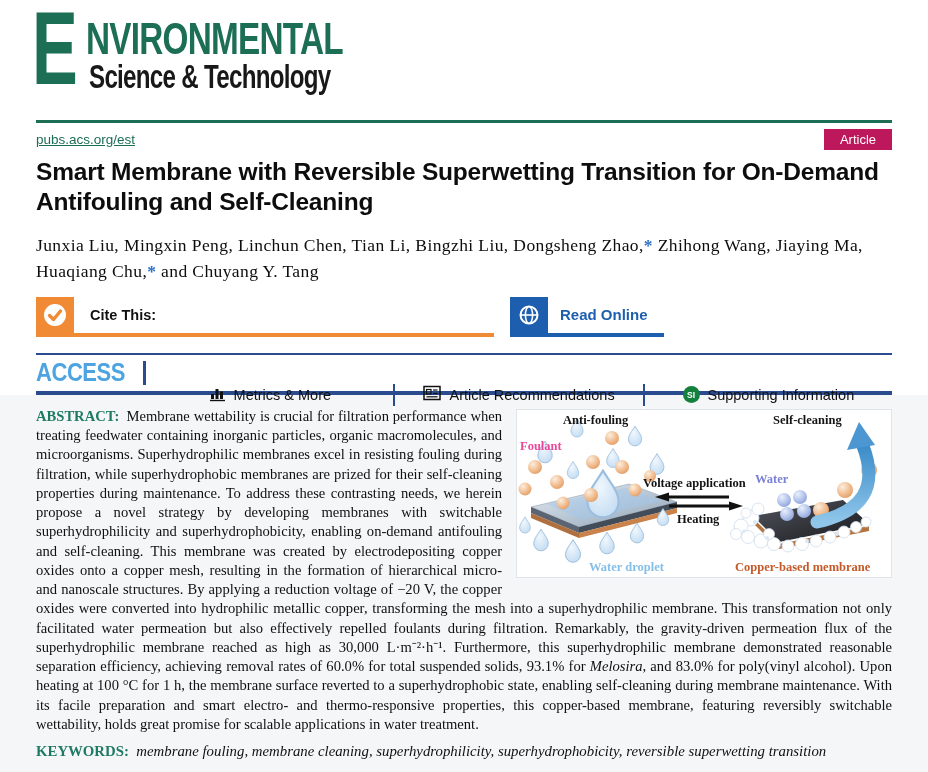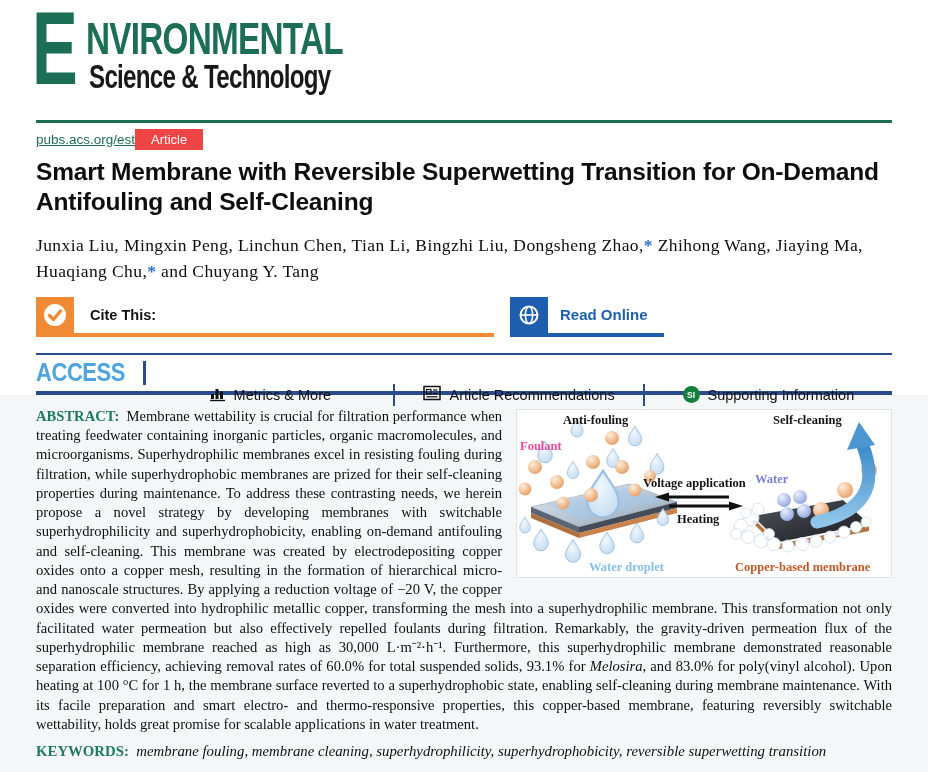--- a/index.html
+++ b/index.html
@@ -20,23 +20,23 @@
     position:absolute;left:50px;top:4px;font-size:45px;font-weight:bold;color:#1c6e55;
     letter-spacing:-1px;transform:scaleX(0.74);transform-origin:left top;line-height:1;white-space:nowrap;
   }
   .logo .subtitle{
     position:absolute;left:53px;top:47px;font-size:34px;font-weight:bold;color:#181818;
     letter-spacing:-1px;transform:scaleX(0.71);transform-origin:left top;line-height:1;white-space:nowrap;
   }
 
   
   .green-rule{height:3px;background:#1c6e55;margin-top:10px;}
-  .site-row{display:flex;align-items:center;justify-content:flex-start;margin-top:4px;height:24px;}
+  .site-row{display:flex;align-items:center;justify-content:space-between;margin-top:4px;height:24px;}
   .site-url{color:#1c6e55;font-size:13.5px;}
-  .article-badge{background:#ef4444;color:#fff;font-size:13px;padding:3px 16px;}
+  .article-badge{background:#be185d;color:#fff;font-size:13px;padding:3px 16px;}
 
   
   .title{
     margin-top:6px;font-size:24.5px;font-weight:bold;line-height:1.22;color:#0d0d0d;
     letter-spacing:-0.2px;max-width:862px;
   }
   .authors{
     margin-top:10px;font-family:"Liberation Serif",serif;font-size:17.5px;line-height:1.45;
     letter-spacing:0.4px;max-width:862px;color:#0d0d0d;
   }

